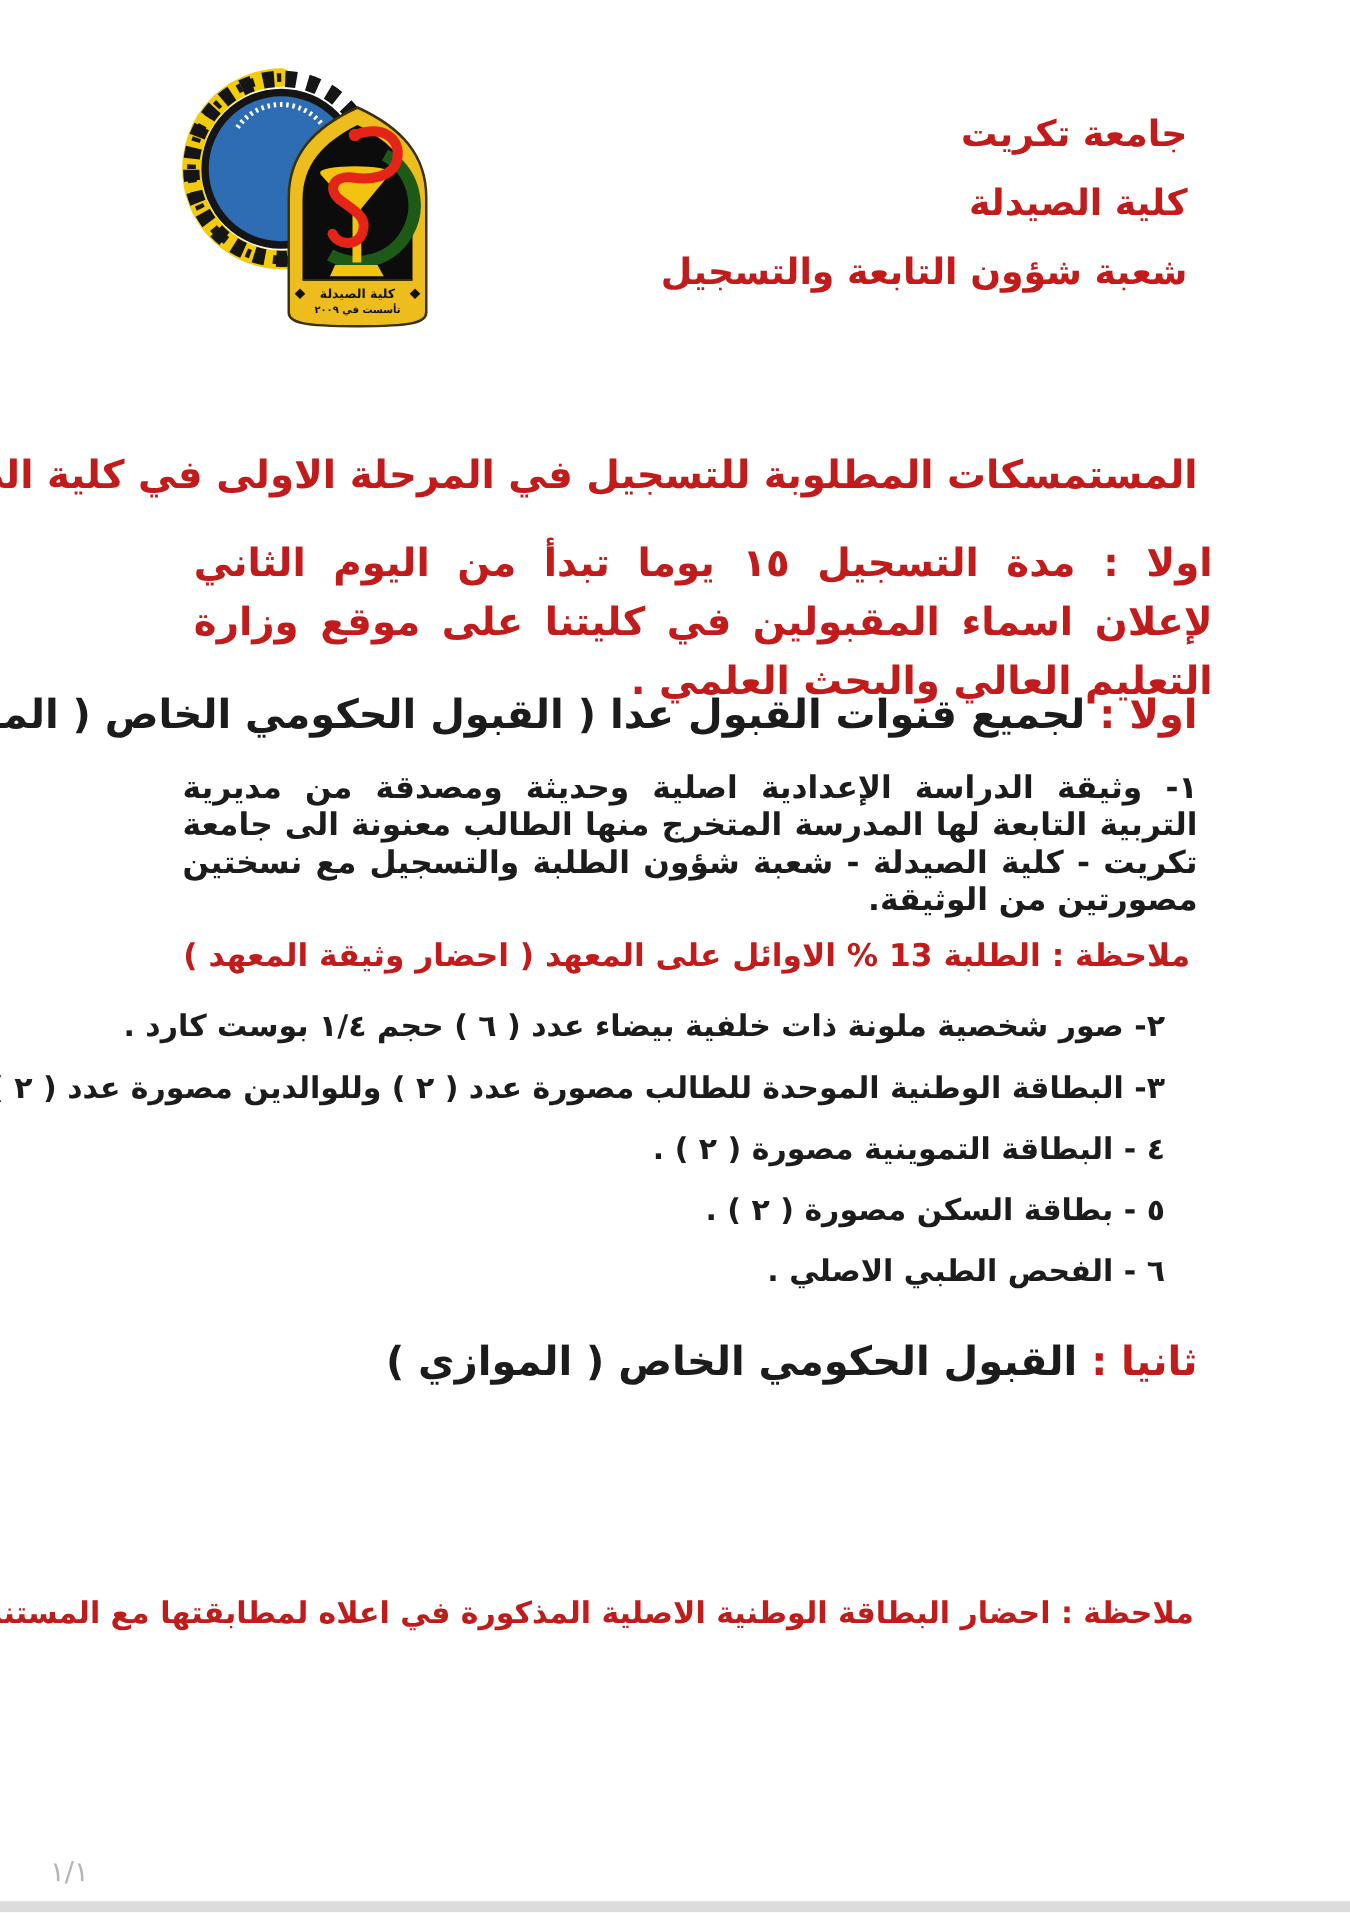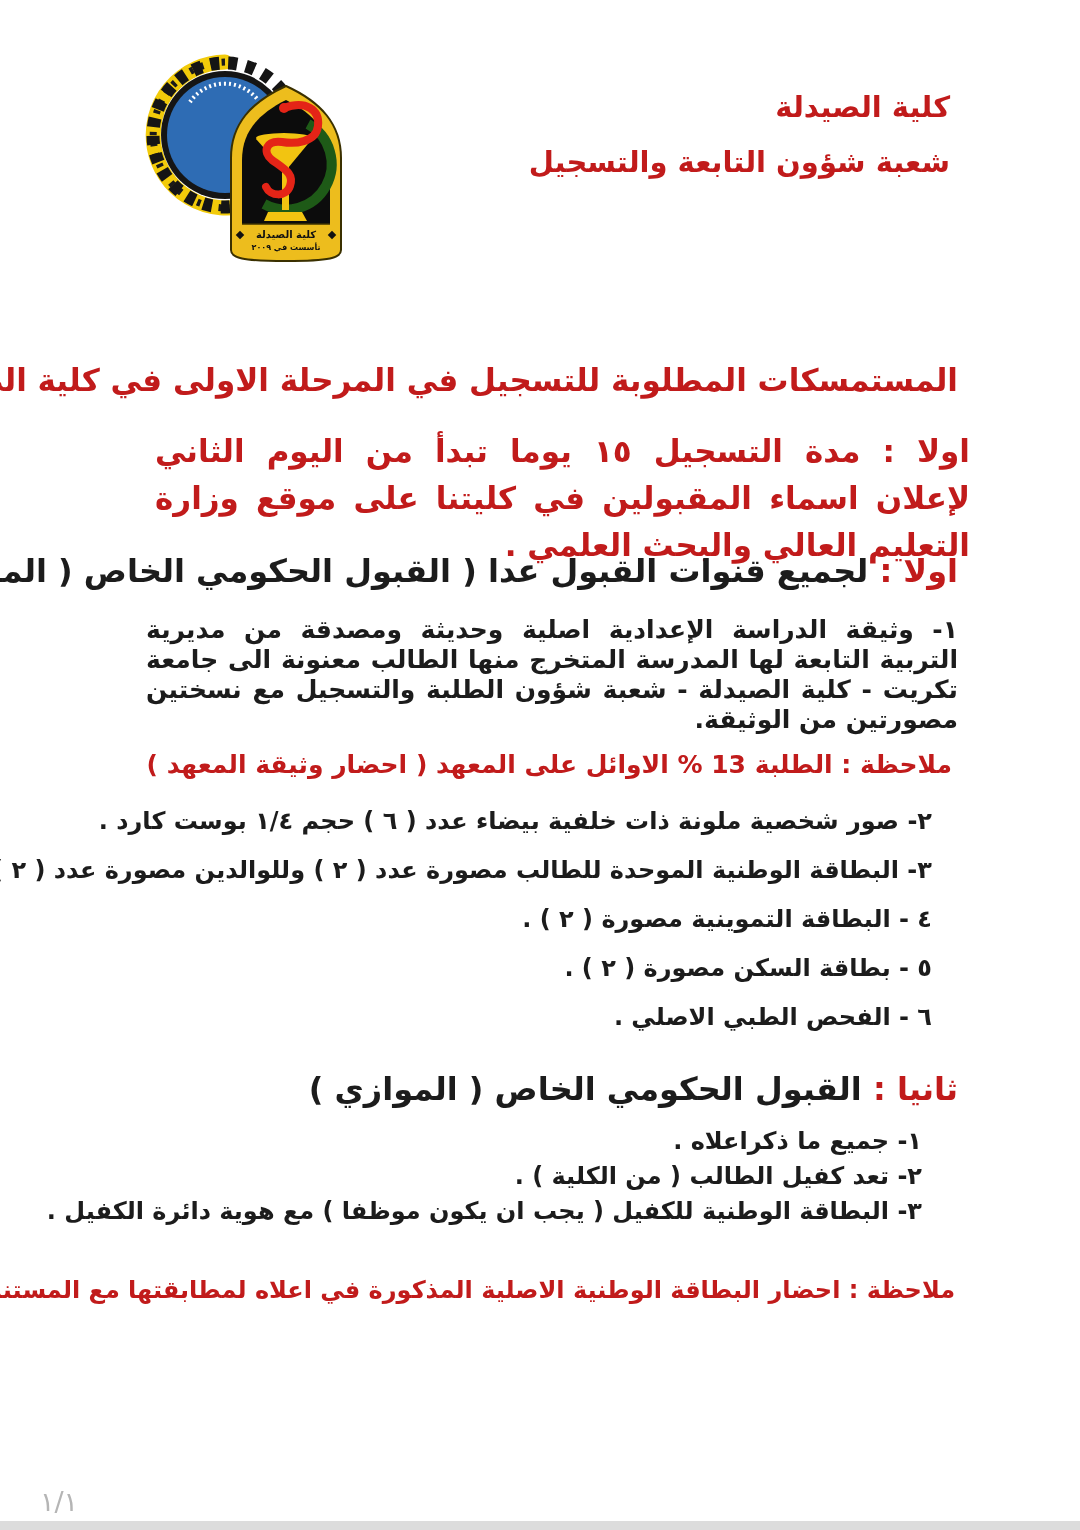--- a/index.html
+++ b/index.html
@@ -59,21 +59,21 @@
     top:1124px;right:158px;
     font-size:24px;line-height:35px;
     text-align:right;white-space:nowrap;
   }
   .footnote{
     top:1276px;right:125px;
     font-size:24px;white-space:nowrap;
   }
   .page-number{
     left:40px;top:1486px;
-    font-size:27px;color:#b5b5b5;
+    font-size:22px;color:#b5b5b5;
     direction:ltr;font-weight:normal;
   }
   .bottom-strip{
     left:0;bottom:0;width:100%;height:9px;
     background:#dcdcdc;
   }
   ul{list-style:none;margin:0;padding:0;}
 </style>
 </head>
 <body>
@@ -117,20 +117,21 @@
 
         <rect x="103" y="186" width="6" height="6" transform="rotate(45 106 189)" fill="#111"></rect>
         <rect x="195" y="186" width="6" height="6" transform="rotate(45 198 189)" fill="#111"></rect>
         <text x="152" y="192" font-size="10" text-anchor="middle" fill="#111" font-weight="bold">كلية الصيدلة</text>
         <text x="152" y="204" font-size="8" text-anchor="middle" fill="#111">تأسست في ٢٠٠٩</text>
       </g>
     </svg>
   </div>
 
   <div class="abs header-block red">
+    <div>جامعة تكريت</div>
     <div>كلية الصيدلة</div>
     <div>شعبة شؤون التابعة والتسجيل</div>
   </div>
 
   <div class="abs main-title red">المستمسكات المطلوبة للتسجيل في المرحلة الاولى في كلية الصيدلة .</div>
 
   <div class="abs intro red">اولا : مدة التسجيل ١٥ يوما  تبدأ من اليوم  الثاني لإعلان اسماء المقبولين في كليتنا على موقع وزارة التعليم العالي والبحث العلمي .</div>
 
   <div class="abs sec-header sec1-header">
     <span class="red">اولا :</span>
@@ -147,25 +148,20 @@
     <li>٤ - البطاقة التموينية مصورة ( ٢ ) .</li>
     <li>٥ - بطاقة السكن مصورة ( ٢ ) .</li>
     <li>٦ - الفحص الطبي الاصلي .</li>
   </ul>
 
   <div class="abs sec-header sec2-header">
     <span class="red">ثانيا :</span>
     <span class="black">القبول الحكومي الخاص ( الموازي )</span>
   </div>
 
-  <ul class="abs list2 black">
-    <li>١- جميع ما ذكراعلاه .</li>
-    <li>٢- تعد كفيل الطالب ( من الكلية ) .</li>
-    <li>٣- البطاقة الوطنية للكفيل ( يجب ان يكون موظفا )  مع هوية دائرة الكفيل .</li>
-  </ul>
 
   <div class="abs footnote red">ملاحظة : احضار البطاقة الوطنية الاصلية المذكورة في اعلاه لمطابقتها مع المستنسخة .</div>
 
   <div class="abs page-number">١/١</div>
 
   <div class="abs bottom-strip"></div>
 
 </div>
 
 </body></html>

